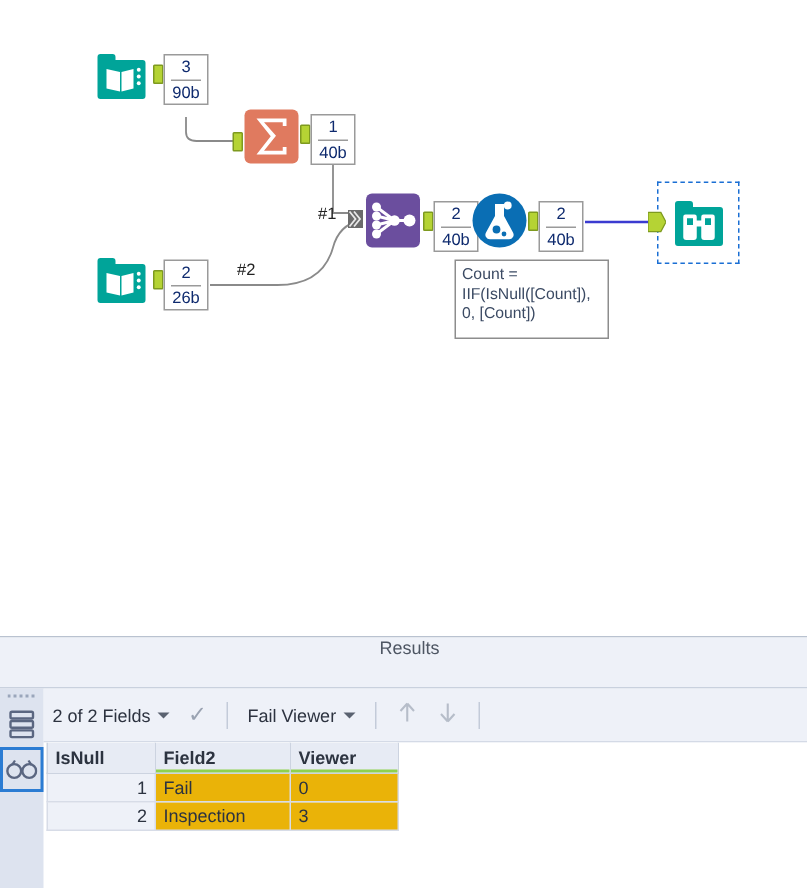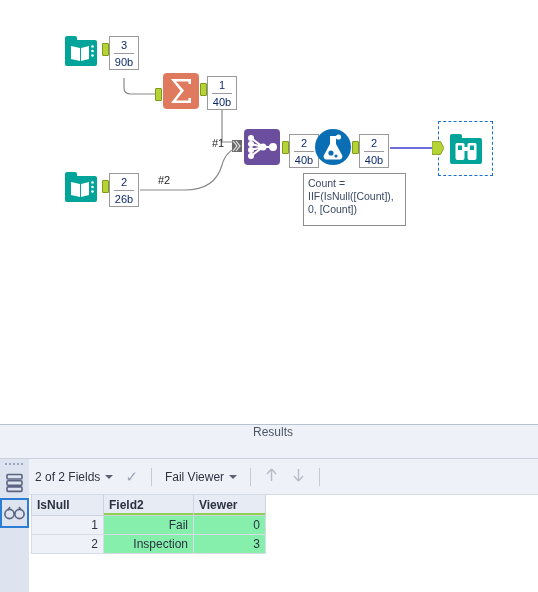--- a/index.html
+++ b/index.html
@@ -242,22 +242,21 @@
     position: absolute;
     left: 0; right: 0; bottom: 0;
     height: 2px;
     background: #8fd14f;
   }
   table.grid td {
     border: 1px solid #d7dce7;
     padding: 2px 5px;
     height: 18px;
     box-sizing: border-box;
-    background: #86efac;
-    text-align: right;
+    background: #eab308;
   }
   table.grid td.rec {
     background: #eef1f8;
     text-align: right;
     color: #2c3340;
   }
   col.c-rec { width: 72px; }
   col.c-f2  { width: 90px; }
   col.c-cnt { width: 72px; }
 </style>

